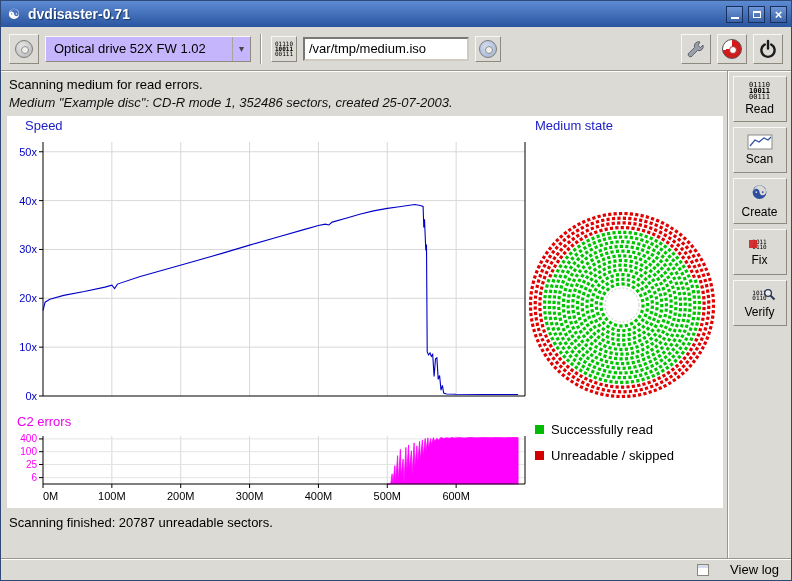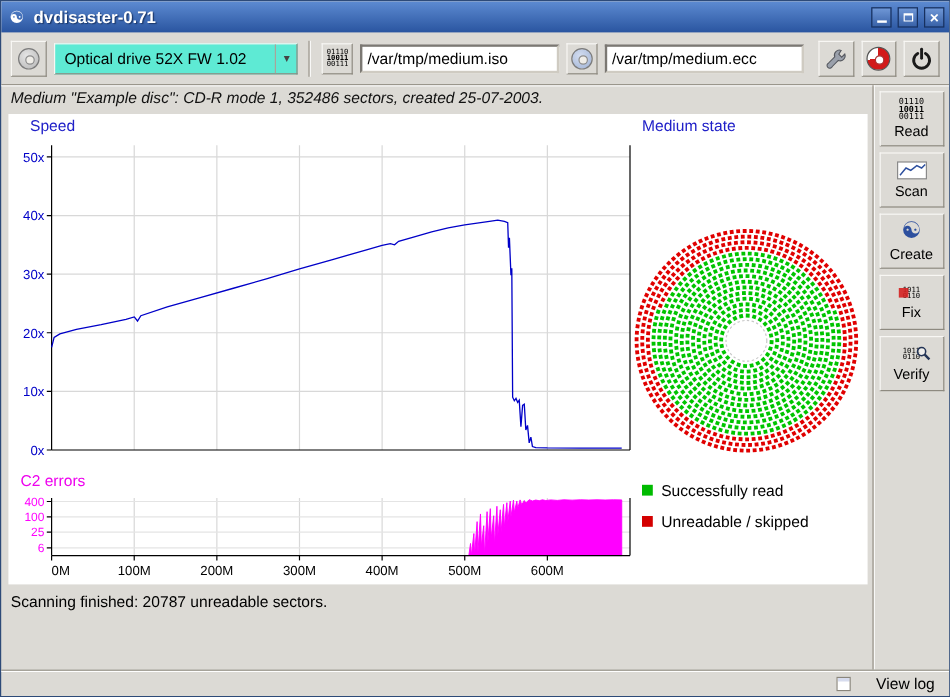--- a/index.html
+++ b/index.html
@@ -22,21 +22,21 @@
   .flex-spacer{flex:1}
 
   
   .toolbar{height:44px;display:flex;align-items:center;padding:0 8px;gap:6px;border-bottom:1px solid #9a968c;box-shadow:0 1px 0 #ffffff;flex:0 0 auto}
   .tool-btn{background:#dcdad5;border:1px solid;border-color:#f8f7f4 #8e8a80 #8e8a80 #f8f7f4;display:flex;align-items:center;justify-content:center;cursor:default}
   .tool-btn.round{width:30px;height:30px}
   .tool-btn.icon-sm{width:26px;height:26px}
   .cd{position:relative;width:18px;height:18px;border-radius:50%;background:radial-gradient(circle at 40% 35%,#e6e6e6,#b5b5b5);border:1px solid #7c7c7c}
   .cd::after{content:"";position:absolute;left:5px;top:5px;width:6px;height:6px;border-radius:50%;background:#efede8;border:1px solid #8d8d8d}
   .cd.blue{background:radial-gradient(circle at 40% 35%,#d3ddf0,#9fb2d4)}
-  .combo{display:flex;align-items:center;width:206px;height:26px;background:#5eead4;border:1px solid;border-color:#f8f7f4 #8e8a80 #8e8a80 #f8f7f4;padding-left:8px;font-size:13px;cursor:default}
+  .combo{display:flex;align-items:center;width:206px;height:26px;background:#c4b5fd;border:1px solid;border-color:#f8f7f4 #8e8a80 #8e8a80 #f8f7f4;padding-left:8px;font-size:13px;cursor:default}
   .combo-text{flex:1;white-space:nowrap;overflow:hidden}
   .combo-arrow{width:18px;height:100%;border-left:1px solid #a9a49a;display:flex;align-items:center;justify-content:center;color:#444;font-size:10px}
   .combo-arrow::before{content:"\25BE"}
   .vsep{width:2px;height:30px;border-left:1px solid #9a968c;border-right:1px solid #fff;margin:0 3px}
   .entry{width:166px;height:24px;background:#fff;border:2px inset #cfcbc2;font:13px "Liberation Sans",sans-serif;padding:0 4px;color:#000}
   .bin-icon{font-family:"DejaVu Sans Mono",monospace;display:flex;flex-direction:column;align-items:center;color:#000000}
   .bin-icon span{font-size:7px;line-height:6px;letter-spacing:0}
   .bin-icon .b{font-weight:bold}
   .bin-icon.tiny span{font-size:6px;line-height:5px}
   .logo-disc{position:relative;width:20px;height:20px;border-radius:50%;background:conic-gradient(#d21a1a 0 265deg,#ffffff 265deg 360deg);border:1px solid #555}
@@ -111,40 +111,40 @@
       <span class="bin-icon tiny">
         <span>01110</span>
         <span class="b">10011</span>
         <span>00111</span>
       </span>
     </button>
     <input class="entry" value="/var/tmp/medium.iso" style="">
     <button class="tool-btn icon-sm">
       <span class="cd blue"></span>
     </button>
-    <input class="entry" value="/var/tmp/medium.ecc" style="">
     <span class="flex-spacer"></span>
     <button class="tool-btn round">
       <svg width="20" height="20" viewBox="0 0 20 20">
         <path d="M14 3 a4.2 4.2 0 0 0 -5.4 5.4 L3.6 13.4 a2.3 2.3 0 1 0 3 3 L11.6 11.4 a4.2 4.2 0 0 0 5.4-5.4 L14.4 8.6 12 6.2 Z" fill="#9aa0ab" stroke="#55585f" stroke-width="0.9"></path>
       </svg>
     </button>
     <button class="tool-btn round">
       <span class="logo-disc"></span>
     </button>
     <button class="tool-btn round">
       <svg width="20" height="20" viewBox="0 0 20 20">
         <path d="M6.8 5.5 A6.6 6.6 0 1 0 13.2 5.5" fill="none" stroke="#1a1a1a" stroke-width="2.4" stroke-linecap="round"></path>
         <line x1="10" y1="2" x2="10" y2="9.5" stroke="#1a1a1a" stroke-width="2.4" stroke-linecap="round"></line>
       </svg>
     </button>
   </div>
 
   <div class="main-row">
     <div class="content">
+      <div class="status-line1">Scanning medium for read errors.</div>
       <div class="status-line2">Medium "Example disc": CD-R mode 1, 352486 sectors, created 25-07-2003.</div>
 
       <div class="viz">
         <div class="chart-label speed-label">Speed</div>
         <div class="chart-label ms-label">Medium state</div>
         <svg class="speed-svg" width="520" height="266" viewBox="0 0 520 266">
             <line x1="104.85714285714285" y1="6" x2="104.85714285714285" y2="260" stroke="#d8d8d8"></line>
             <line x1="173.7142857142857" y1="6" x2="173.7142857142857" y2="260" stroke="#d8d8d8"></line>
             <line x1="242.57142857142856" y1="6" x2="242.57142857142856" y2="260" stroke="#d8d8d8"></line>
             <line x1="311.4285714285714" y1="6" x2="311.4285714285714" y2="260" stroke="#d8d8d8"></line>

